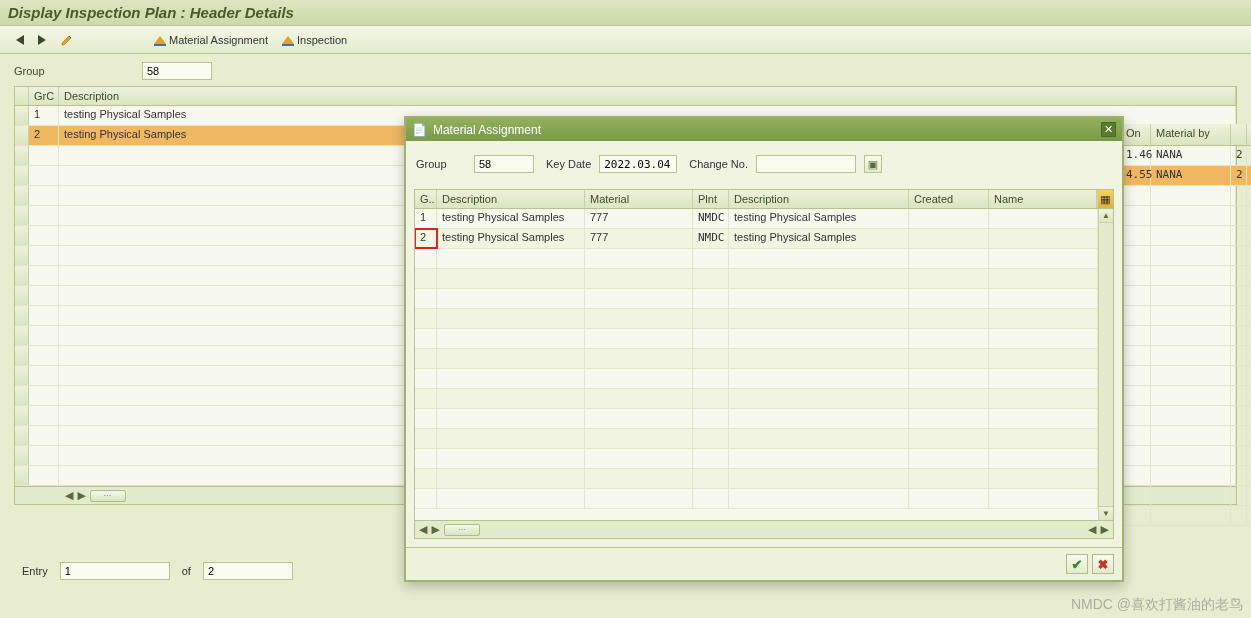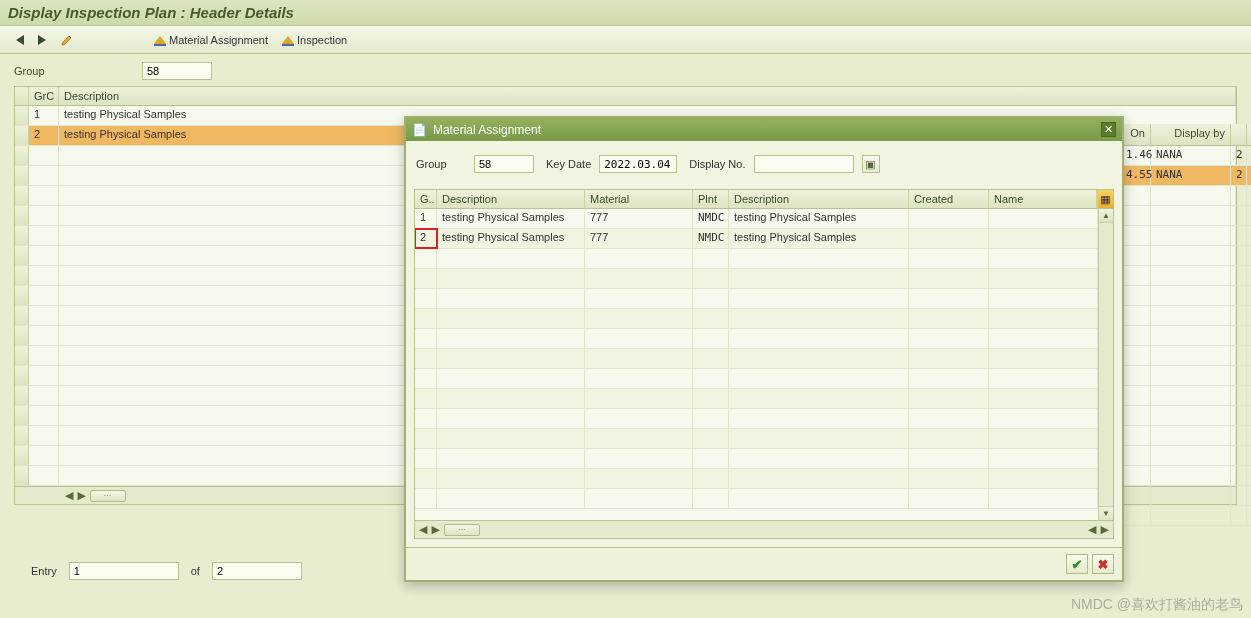--- a/index.html
+++ b/index.html
@@ -189,21 +189,21 @@
     border:1px solid #b0bb88;
     background:linear-gradient(#f8faef,#e4ebcd);
     display:flex;align-items:center;justify-content:center;
     cursor:pointer;font-weight:bold;font-size:13px;
   }
 
   
   .bg-right-cols {
     position:absolute; top:124px; right:0; width:130px;
   }
-  .bg-right-cols .hdr {display:flex;background:linear-gradient(#eef2db,#dce4c2);border-bottom:1px solid #b8c48e;height:22px;text-align:right;}
+  .bg-right-cols .hdr {display:flex;background:linear-gradient(#eef2db,#dce4c2);border-bottom:1px solid #b8c48e;height:22px;}
   .bg-right-cols .hdr div{border-right:1px solid #c8d0a8;padding:3px 5px;color:#3a4a2a;}
   .bg-right-cols .r {display:flex;border-bottom:1px solid #e0e6cc;height:20px;}
   .bg-right-cols .r div{border-right:1px solid #e0e6cc;padding:2px 5px;font-family:monospace;font-size:11px;}
   .bg-right-cols .r.sel {background:#f0b860;}
 
   .hat-icon {
     width:0;height:0;
     border-left:6px solid transparent;
     border-right:6px solid transparent;
     border-bottom:8px solid #e8a020;
@@ -369,21 +369,21 @@
         <span class="tri">▶</span>
         <span class="thumb">⋯</span>
       </div>
     </div>
   </div>
 </div>
 
 <div class="bg-right-cols">
   <div class="hdr">
     <div style="width:30px;">On</div>
-    <div style="width:80px;">Display by</div>
+    <div style="width:80px;">Material by</div>
     <div style="width:16px;"></div>
   </div>
   <div id="bg-right-body">
       <div class="r">
         <div style="width:30px;">1.46</div>
         <div style="width:80px;">NANA</div>
         <div style="width:16px;">2</div>
       </div>
       <div class="r sel">
         <div style="width:30px;">4.55</div>
@@ -471,42 +471,42 @@
         <div style="width:16px;"></div>
       </div>
       <div class="r">
         <div style="width:30px;"></div>
         <div style="width:80px;"></div>
         <div style="width:16px;"></div>
       </div>
     </div>
 </div>
 
-<div class="entry-row" style="position:absolute;bottom:32px;left:15px;padding-left:16px;">
+<div class="entry-row" style="position:absolute;bottom:32px;left:6px;padding-left:16px;">
   <label>Entry</label>
   <input class="text-input" style="width: 110px; text-align: left;" value="1">
   <span>of</span>
   <input class="text-input" style="width: 90px;" value="2">
 </div>
 
 <div class="dialog">
   <div class="dlg-title">
     <span class="left">
       <span>📄</span>
       <span>Material Assignment</span>
     </span>
     <span class="dlg-close">✕</span>
   </div>
   <div class="dlg-body">
     <div class="dlg-fields">
       <label style="width:50px;">Group</label>
       <input class="text-input" style="width: 60px;" value="58">
       <label style="margin-left:4px;">Key Date</label>
       <input class="text-input" style="width: 78px; font-family: monospace;" value="2022.03.04">
-      <label style="margin-left:4px;">Display No.</label>
+      <label style="margin-left:4px;">Change No.</label>
       <input class="text-input" style="width: 100px;" value="">
       <span class="lookup-btn">▣</span>
     </div>
 
     <div class="dlg-grid">
       <div class="dlg-grid-header">
         <div class="gh" style="width:22px;">G..</div>
         <div class="gh" style="width:148px;">Description</div>
         <div class="gh" style="width:108px;">Material</div>
         <div class="gh" style="width:36px;">Plnt</div>

